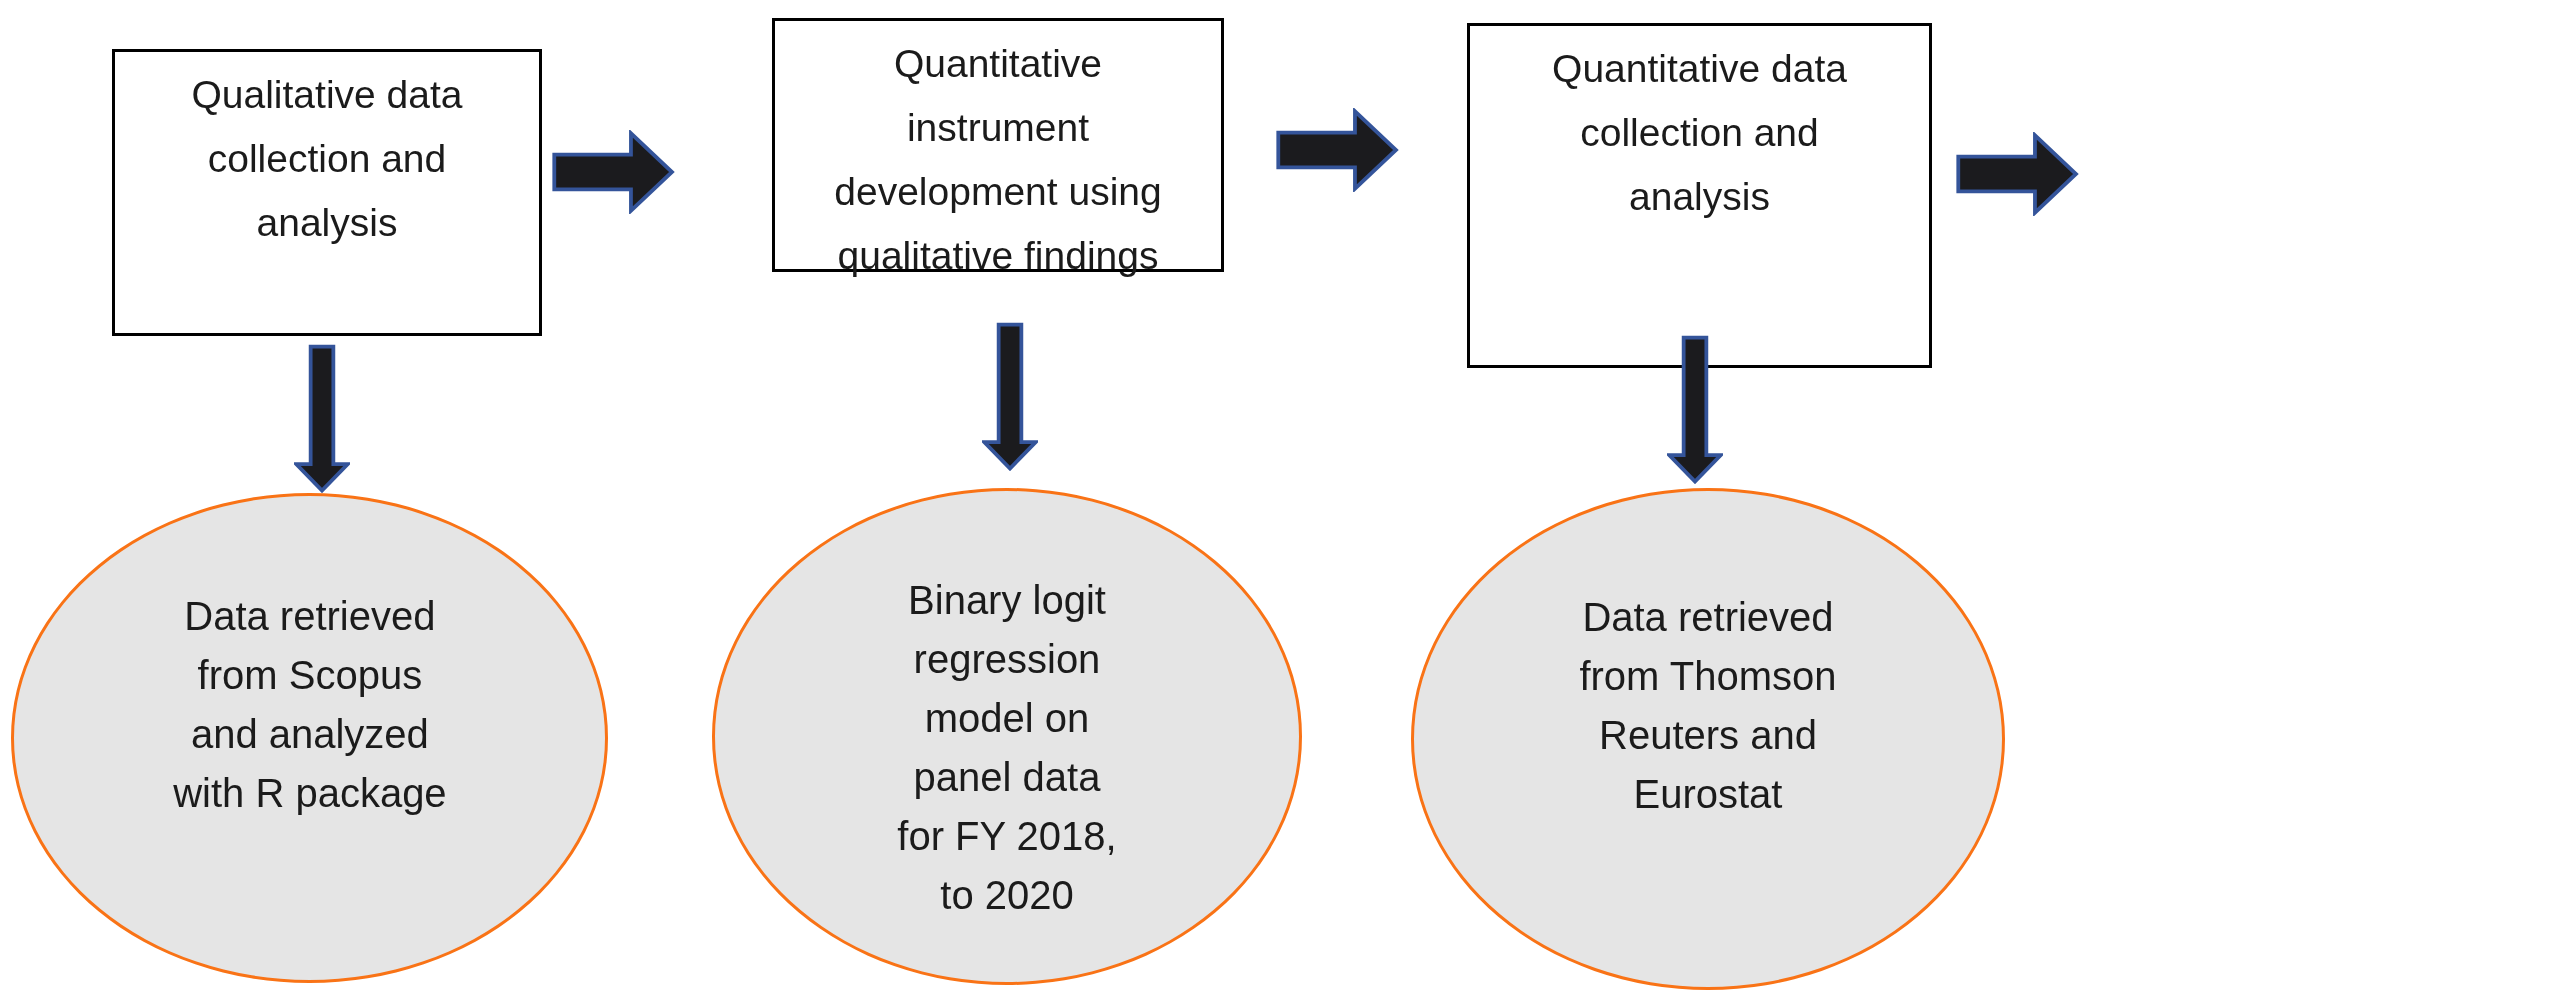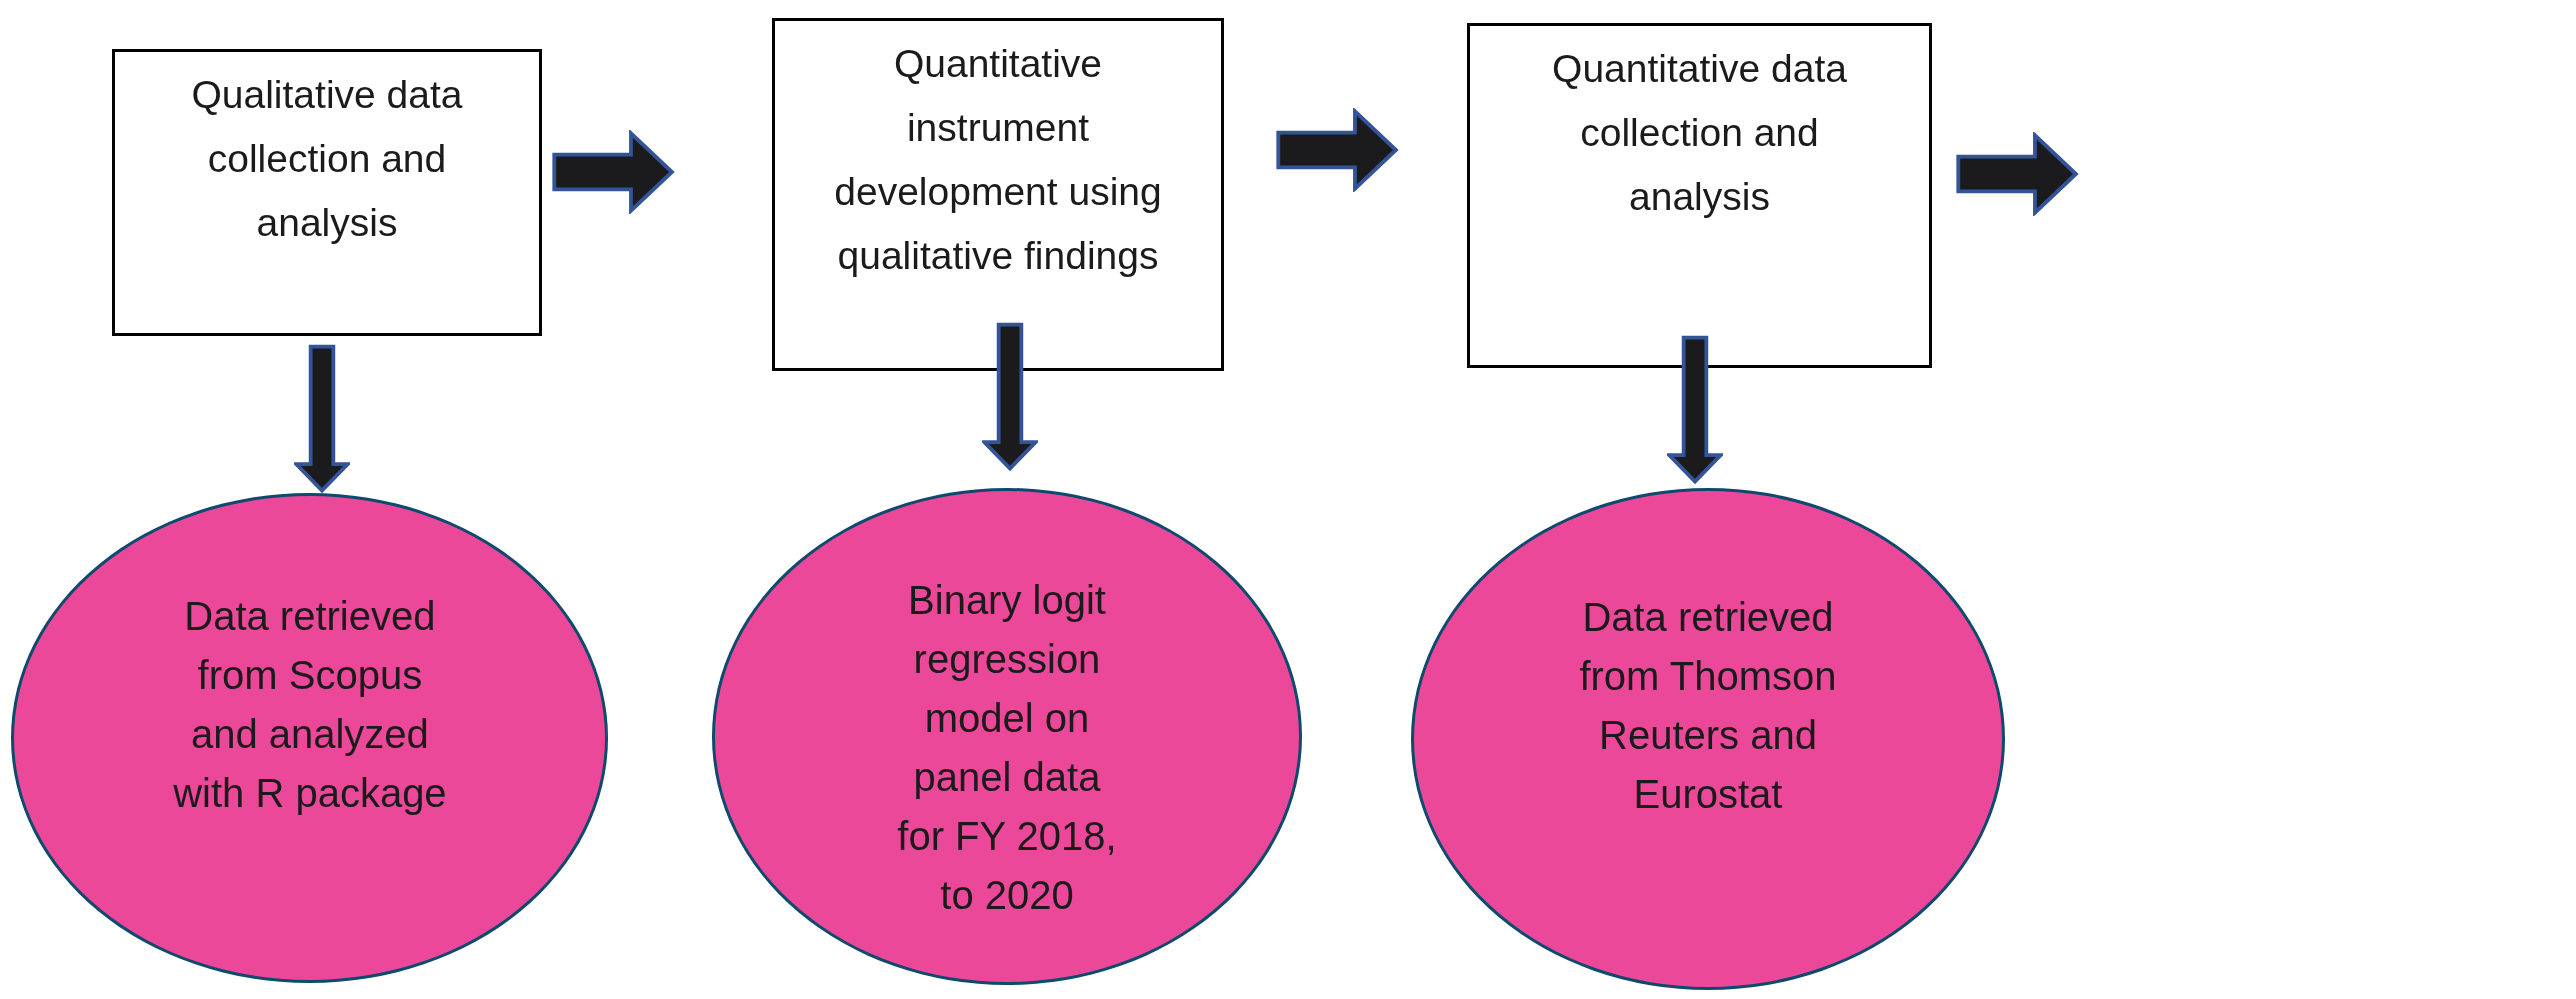--- a/index.html
+++ b/index.html
@@ -31,23 +31,23 @@
     line-height: 64px;
   }
   .shape-label {
     white-space: pre-line;
     text-align: center;
     color: #1b1b1b;
   }
   .ecircle {
     position: absolute;
     box-sizing: border-box;
-    border: 3px solid #0c4a6e;
+    border: 3px solid #f97316;
     border-radius: 50%;
-    background: #ec4899;
+    background: #e5e5e5;
     display: flex;
     justify-content: center;
     align-items: center;
   }
   .ecircle .shape-label {
     font-size: 40px;
     line-height: 59px;
   }
   .offset-up   { transform: translateY(-33px); }
   .offset-down { transform: translateY(10.6px); }
@@ -66,21 +66,21 @@
 <body>
 
 <div id="canvas">
 
   <div class="pbox" style="left:112px; top:16px; width:430px; height:287px;margin-top:33px;">
     <span class="shape-label">Qualitative data
 collection and
 analysis</span>
   </div>
 
-  <div class="pbox" style="left:772px; top:18px; width:452px; height:353px;">
+  <div class="pbox" style="left:772px; top:18px; width:452px; height:254px;">
     <span class="shape-label">Quantitative
 instrument
 development using
 qualitative findings</span>
   </div>
 
   <div class="pbox" style="left:1467px; top:23px; width:465px; height:345px;">
     <span class="shape-label">Quantitative data
 collection and
 analysis</span>

